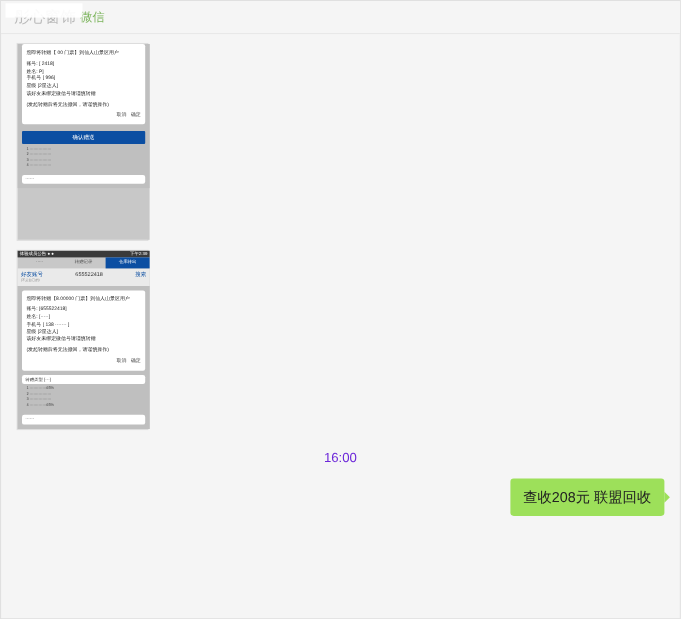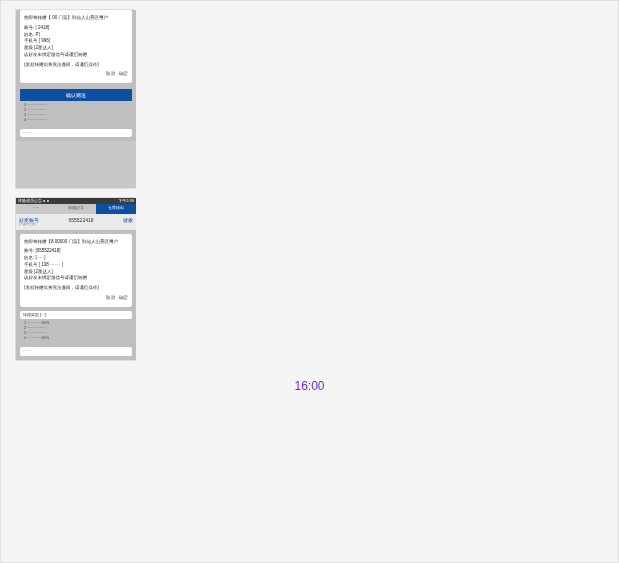--- a/index.html
+++ b/index.html
@@ -158,20 +158,25 @@
     width: 70px; height: 13px;
     background: rgba(255,255,255,0.92);
     z-index:2;
   }
 </style>
 </head>
 <body>
 
 <div class="chat-window">
 
+  <div class="header" style="position:relative;">
+    <div class="mask-white"></div>
+    <span class="header-title masked">彤心窗饰</span>
+    <span class="header-wechat">微信</span>
+  </div>
 
   <div class="msgs">
 
     <div class="msg-left">
       <div class="img-attachment">
         <div class="phone-shot" style="height:178px;">
           <div class="phone-body" style="padding-top:0;">
             <div class="modal">
               <div class="modal-row">您即将转赠【 00 门票】到仙人山景区用户</div>
               <div style="height:3px;"></div>
@@ -252,15 +257,18 @@
             <div style="background:#fff;border-radius:2px;padding:2px 3px;font-size:4px;color:#333;">
               <div class="phone-footer-line">······</div>
             </div>
           </div>
         </div>
       </div>
     </div>
 
     <div class="timestamp">16:00</div>
 
+    <div class="msg-right">
+      <div class="bubble-right">查收208元    联盟回收</div>
+    </div>
 
   </div>
 </div>
 
 </body></html>

